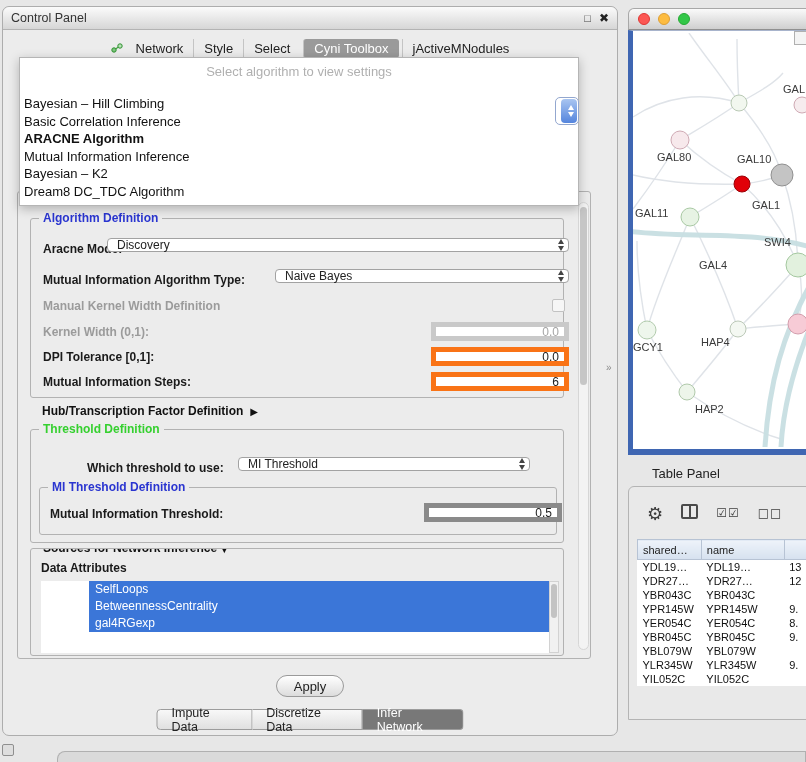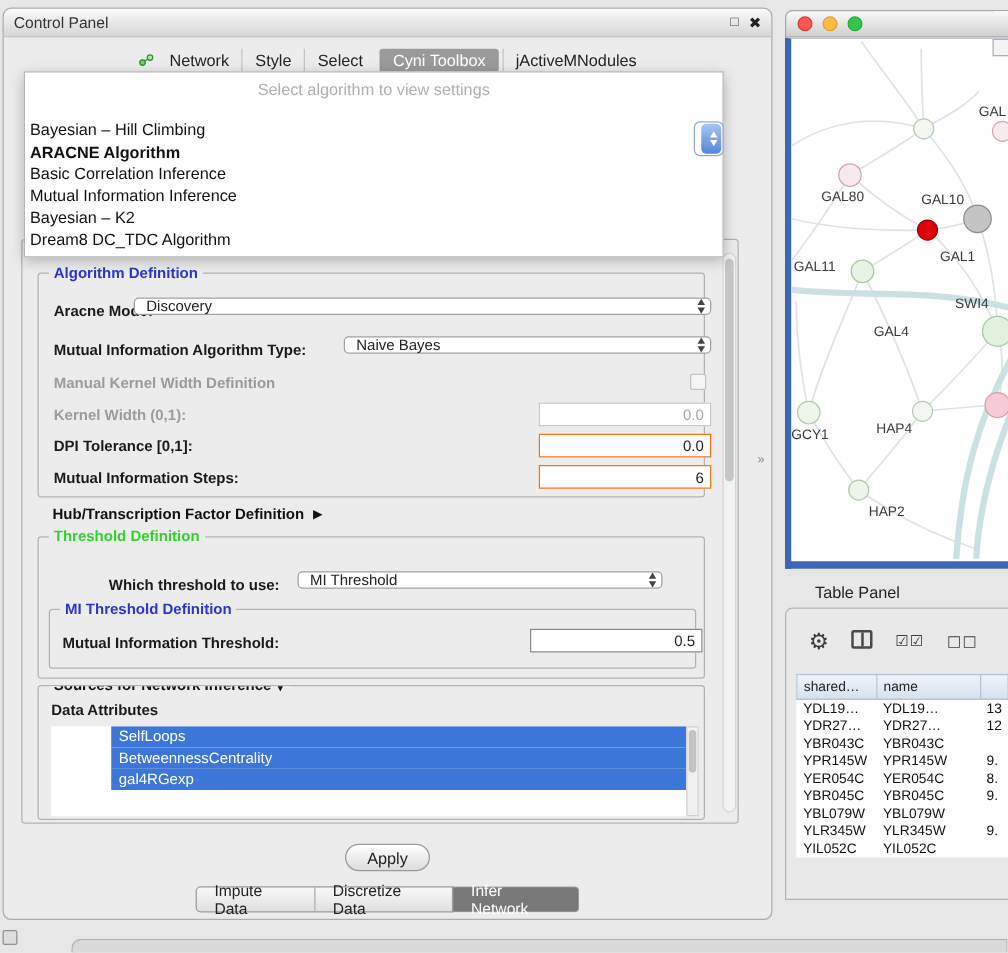--- a/index.html
+++ b/index.html
@@ -50,21 +50,21 @@
   .group-title.green { color:#35d02f; font-weight:bold; }
   .group-title.boldblack { color:#111; font-weight:bold; }
 
   .settings-group { left:14px; top:184px; width:574px; height:468px; background:#ececec; }
 
   .lbl { position:absolute; font-weight:bold; font-size:12px; color:#1a1a1a; white-space:nowrap; }
   .lbl.dis { color:#9b9b9b; }
 
   .combo { position:absolute; height:14px; background:#fff; border:1px solid #a2a2a2;
     border-radius:4px; font-size:12px; display:flex; align-items:center; padding:0 24px 0 9px; }
-  .field { position:absolute; height:19px; background:#fff; border:1px solid #f97316;
+  .field { position:absolute; height:19px; background:#fff; border:5px solid #f97316;
     font-size:12px; display:flex; align-items:center; justify-content:flex-end; padding:0 5px; }
   .field.dis { border-color:#c9c9c9; color:#a6a6a6; }
   .checkbox { position:absolute; width:13px; height:13px; background:#f6f6f6; border:1px solid #c2c2c2; border-radius:2px; }
 
   .hub-row { position:absolute; left:24px; top:212px; font-weight:bold; font-size:12px; color:#111; display:flex; gap:7px; align-items:center; }
   .tri { font-size:10px; color:#111; font-family:"DejaVu Sans",sans-serif; }
 
   .attr-list { position:absolute; left:10px; top:32px; width:508px; height:72px;
     background:#fff; overflow:hidden; }
   .attr-item { background:#3b76d8; color:#fff; font-size:12px; height:17px; line-height:17px; padding-left:6px;margin-left:48px; }
@@ -165,22 +165,22 @@
     </div>
     <div class="cp-tab">
       <span>jActiveMNodules</span>
     </div>
   </div>
 
   <div class="algo-popup">
     <div class="algo-placeholder">Select algorithm to view settings</div>
     <div>
         <div class="algo-item">Bayesian – Hill Climbing</div>
+        <div class="algo-item">Basic Correlation Inference</div>
         <div class="algo-item sel">ARACNE Algorithm</div>
-        <div class="algo-item">Basic Correlation Inference</div>
         <div class="algo-item">Mutual Information Inference</div>
         <div class="algo-item">Bayesian – K2</div>
         <div class="algo-item">Dream8 DC_TDC Algorithm</div>
       </div>
   </div>
   <div class="combo-frag">
     <span class="pill"></span>
     <span class="arrs white">
         <span class="arr-up"></span>
         <span class="arr-dn"></span>

